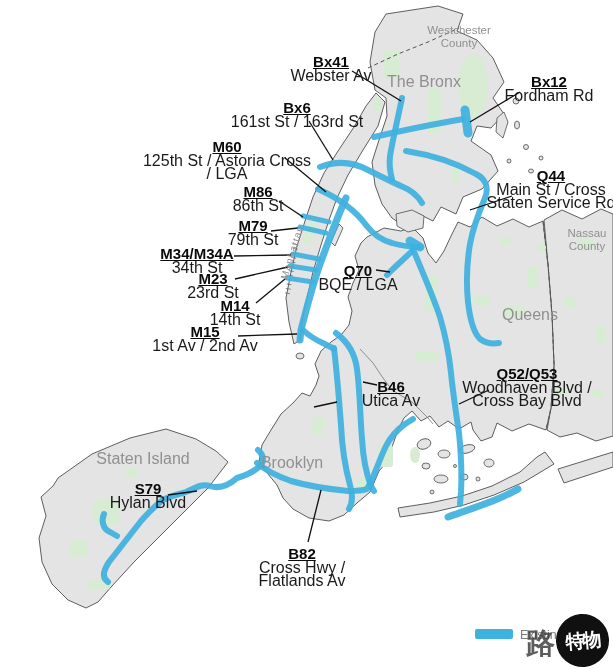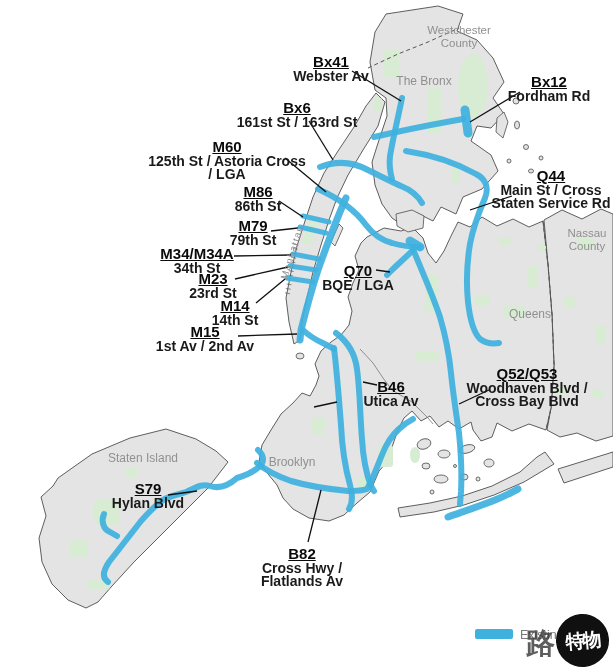--- a/index.html
+++ b/index.html
@@ -13,23 +13,23 @@
   .route{fill:none;stroke:#3EB1DE;stroke-width:6;stroke-linecap:round;stroke-linejoin:round;opacity:0.92;}
   .route.thin{stroke-width:5;}
   .route.thick{stroke-width:7;}
   .route.blob{stroke-width:9;}
   .leader{stroke:#111;stroke-width:1.3;fill:none;}
   .border-dash{stroke:#555;stroke-width:1;fill:none;stroke-dasharray:4 3;}
   .border-thin{stroke:#777;stroke-width:0.8;fill:none;}
   .piers{stroke:#555;stroke-width:5;fill:none;stroke-dasharray:1 3.5;opacity:0.65;}
   .rl{position:absolute;transform:translateX(-50%);text-align:center;white-space:nowrap;color:#0a0a0a;}
   .rn{font-size:15px;font-weight:bold;line-height:16px;text-decoration:underline;}
-  .rs{font-size:14px;line-height:12.5px;color:#1a1a1a;font-weight:bold;}
+  .rs{font-size:16px;line-height:12.5px;color:#1a1a1a;}
   .gl{position:absolute;transform:translateX(-50%);text-align:center;white-space:nowrap;
-      color:#909090;font-size:12px;line-height:13px;}
+      color:#909090;font-size:16px;line-height:13px;}
   .gl.small{font-size:11.5px;}
   .gl.rot{transform:translate(-50%,-50%) rotate(-73deg);font-size:10px;letter-spacing:1px;}
   #legend{position:absolute;left:0;top:0;width:613px;height:669px;pointer-events:none;margin-left:41px;}
   #legend-swatch{position:absolute;left:434px;top:629px;width:38px;height:10px;border-radius:2px;}
   #legend-label{position:absolute;left:479px;top:628px;font-size:12.5px;color:#7a7a7a;}
   #watermark{position:absolute;left:522px;top:612px;width:91px;height:57px;}
   #wm-outer{position:absolute;left:4px;top:12px;font-size:29px;font-weight:bold;color:#3a3a3a;opacity:0.82;}
   #wm-circle{position:absolute;left:34px;top:2px;width:53px;height:53px;background:#101010;border-radius:50%;
              display:flex;align-items:center;justify-content:center;transform:rotate(-5deg);}
   #wm-inner{color:#fff;font-size:19px;font-weight:bold;letter-spacing:-2px;}

